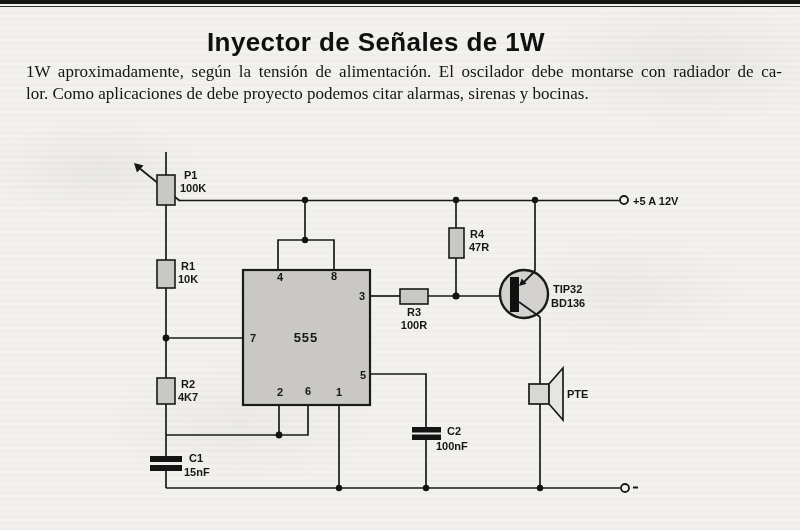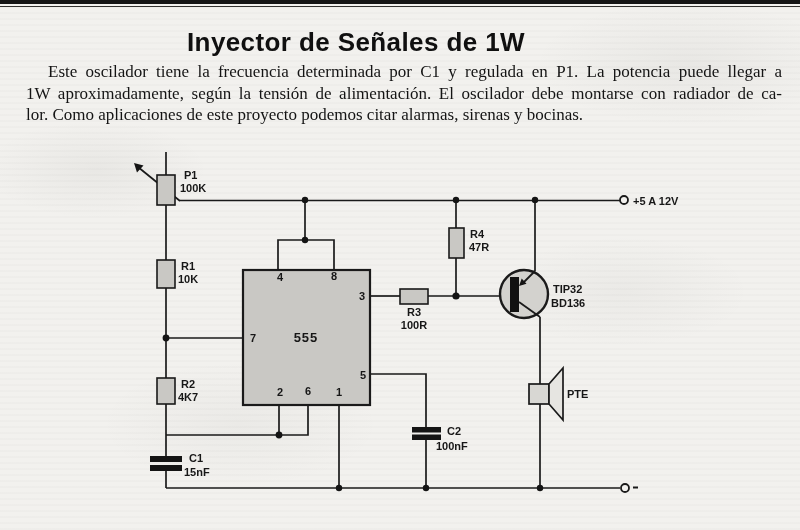--- a/index.html
+++ b/index.html
@@ -12,21 +12,21 @@
       radial-gradient(ellipse 180px 80px at 78% 55%, rgba(60,60,55,0.04), transparent 70%),
       radial-gradient(ellipse 200px 90px at 30% 80%, rgba(60,60,55,0.04), transparent 70%),
       repeating-linear-gradient(0deg, rgba(0,0,0,0.015) 0 2px, transparent 2px 6px);
     font-family:"Liberation Sans", sans-serif;
     color:#161616;
   }
   .rule-thick{position:absolute;top:0;left:0;width:800px;height:4px;background:#151515;}
   .rule-thin{position:absolute;top:6px;left:0;width:800px;height:1px;background:#33322f;}
   .title{
     position:absolute;top:10px;left:0;width:712px;text-align:center;
-    font-size:26px;font-weight:bold;letter-spacing:0.4px;color:#101010;
+    font-size:26px;font-weight:bold;letter-spacing:0.4px;color:#101010;padding-left:20px;
   }
   .para{
     position:absolute;top:61px;left:26px;width:756px;
     font-family:"Liberation Serif", serif;font-size:17px;line-height:21.5px;color:#141414;
   }
   .para-line{text-align:justify;text-align-last:justify;white-space:normal;}
   .para-line.first{text-indent:22px;}
   .para-line.last{text-align-last:auto;}
   .schematic{position:absolute;top:150px;left:0;width:800px;height:380px;}
   svg text{
@@ -37,23 +37,22 @@
 </style>
 </head>
 <body>
 
 <div class="rule-thick"></div>
 <div class="rule-thin"></div>
 
 <h1 class="title">Inyector de Señales de 1W</h1>
 
 <div class="para">
-  <div class="para-line first">Este oscilador tiene la frecuencia determinada por C1 y regulada en P1. La potencia puede llegar a</div>
   <div class="para-line">1W aproximadamente, según la tensión de alimentación. El oscilador debe montarse con radiador de ca-</div>
-  <div class="para-line last">lor. Como aplicaciones de este proyecto podemos citar alarmas, sirenas y bocinas.</div>
+  <div class="para-line last">lor. Como aplicaciones de debe proyecto podemos citar alarmas, sirenas y bocinas.</div>
 </div>
 
 <svg class="schematic" viewBox="0 0 800 380" xmlns="http://www.w3.org/2000/svg">
 
   <g stroke="#1a1a1a" stroke-width="1.7" fill="none">
 
     <path d="M166,2 V25"></path>
 
     <path d="M138,17 L180,51"></path>
 

